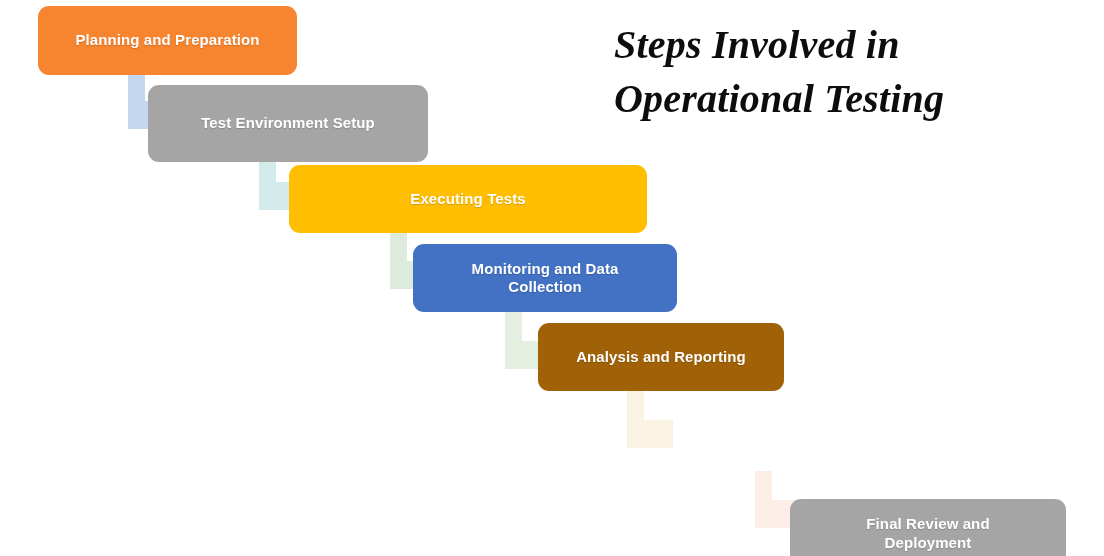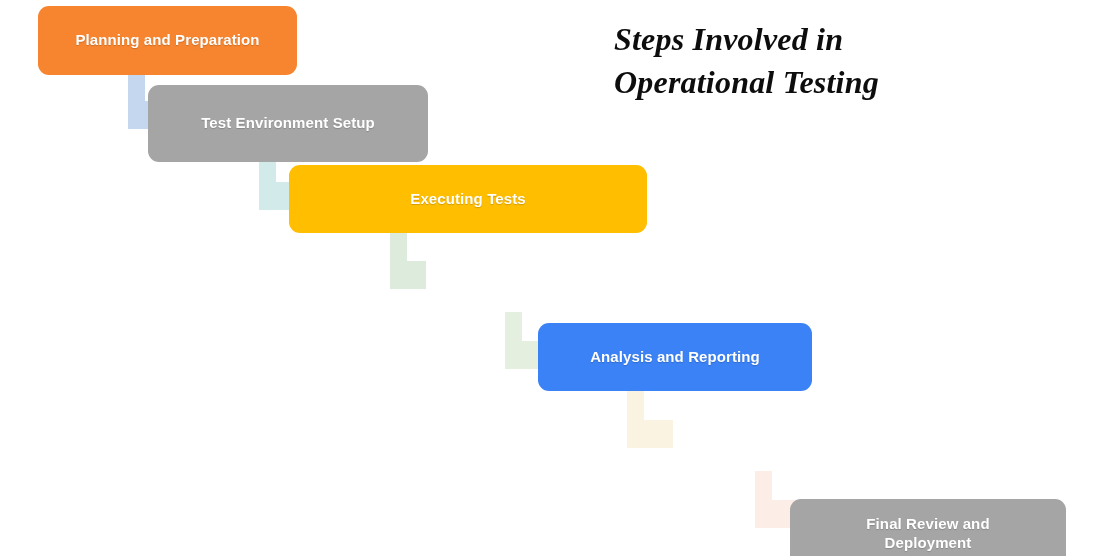--- a/index.html
+++ b/index.html
@@ -18,21 +18,21 @@
 
   
   #diagram-title {
     position: absolute;
     left: 614px;
     top: 18px;
     width: 420px;
     font-family: "Liberation Serif", serif;
     font-weight: bold;
     font-style: italic;
-    font-size: 32px;
+    font-size: 40px;
     line-height: 1.35;
     color: #0d0d0d;
     letter-spacing: 0.2px;
     white-space: pre-line;
   }
 
   
   .connector {
     position: absolute;
   }
@@ -99,17 +99,19 @@
     <div class="stem-h" style="background: rgb(251, 243, 226);"></div>
   </div>
   <div class="connector" style="left: 755px; top: 471px; width: 46px; height: 57px;">
     <div class="stem-v" style="background: rgb(253, 237, 231);"></div>
     <div class="stem-h" style="background: rgb(253, 237, 231);"></div>
   </div>
 
   <div class="step-box" style="left: 38px; top: 6px; width: 259px; height: 69px; background: rgb(247, 133, 47);">Planning and Preparation</div>
   <div class="step-box" style="left: 148px; top: 85px; width: 280px; height: 77px; background: rgb(165, 165, 165);">Test Environment Setup</div>
   <div class="step-box" style="left: 289px; top: 165px; width: 358px; height: 68px; background: rgb(255, 190, 0);">Executing Tests</div>
-  <div class="step-box" style="left: 538px; top: 323px; width: 274px; height: 68px; background: #3b82f6;">Analysis and Reporting</div>
+  <div class="step-box" style="left: 413px; top: 244px; width: 264px; height: 68px; background: rgb(67, 114, 196);">Monitoring and Data
+Collection</div>
+  <div class="step-box" style="left: 538px; top: 323px; width: 246px; height: 68px; background: #a16207;">Analysis and Reporting</div>
   <div class="step-box" style="left: 790px; top: 499px; width: 276px; height: 69px; background: rgb(165, 165, 165);">Final Review and
 Deployment</div>
 
 </div>
 
 </body></html>

